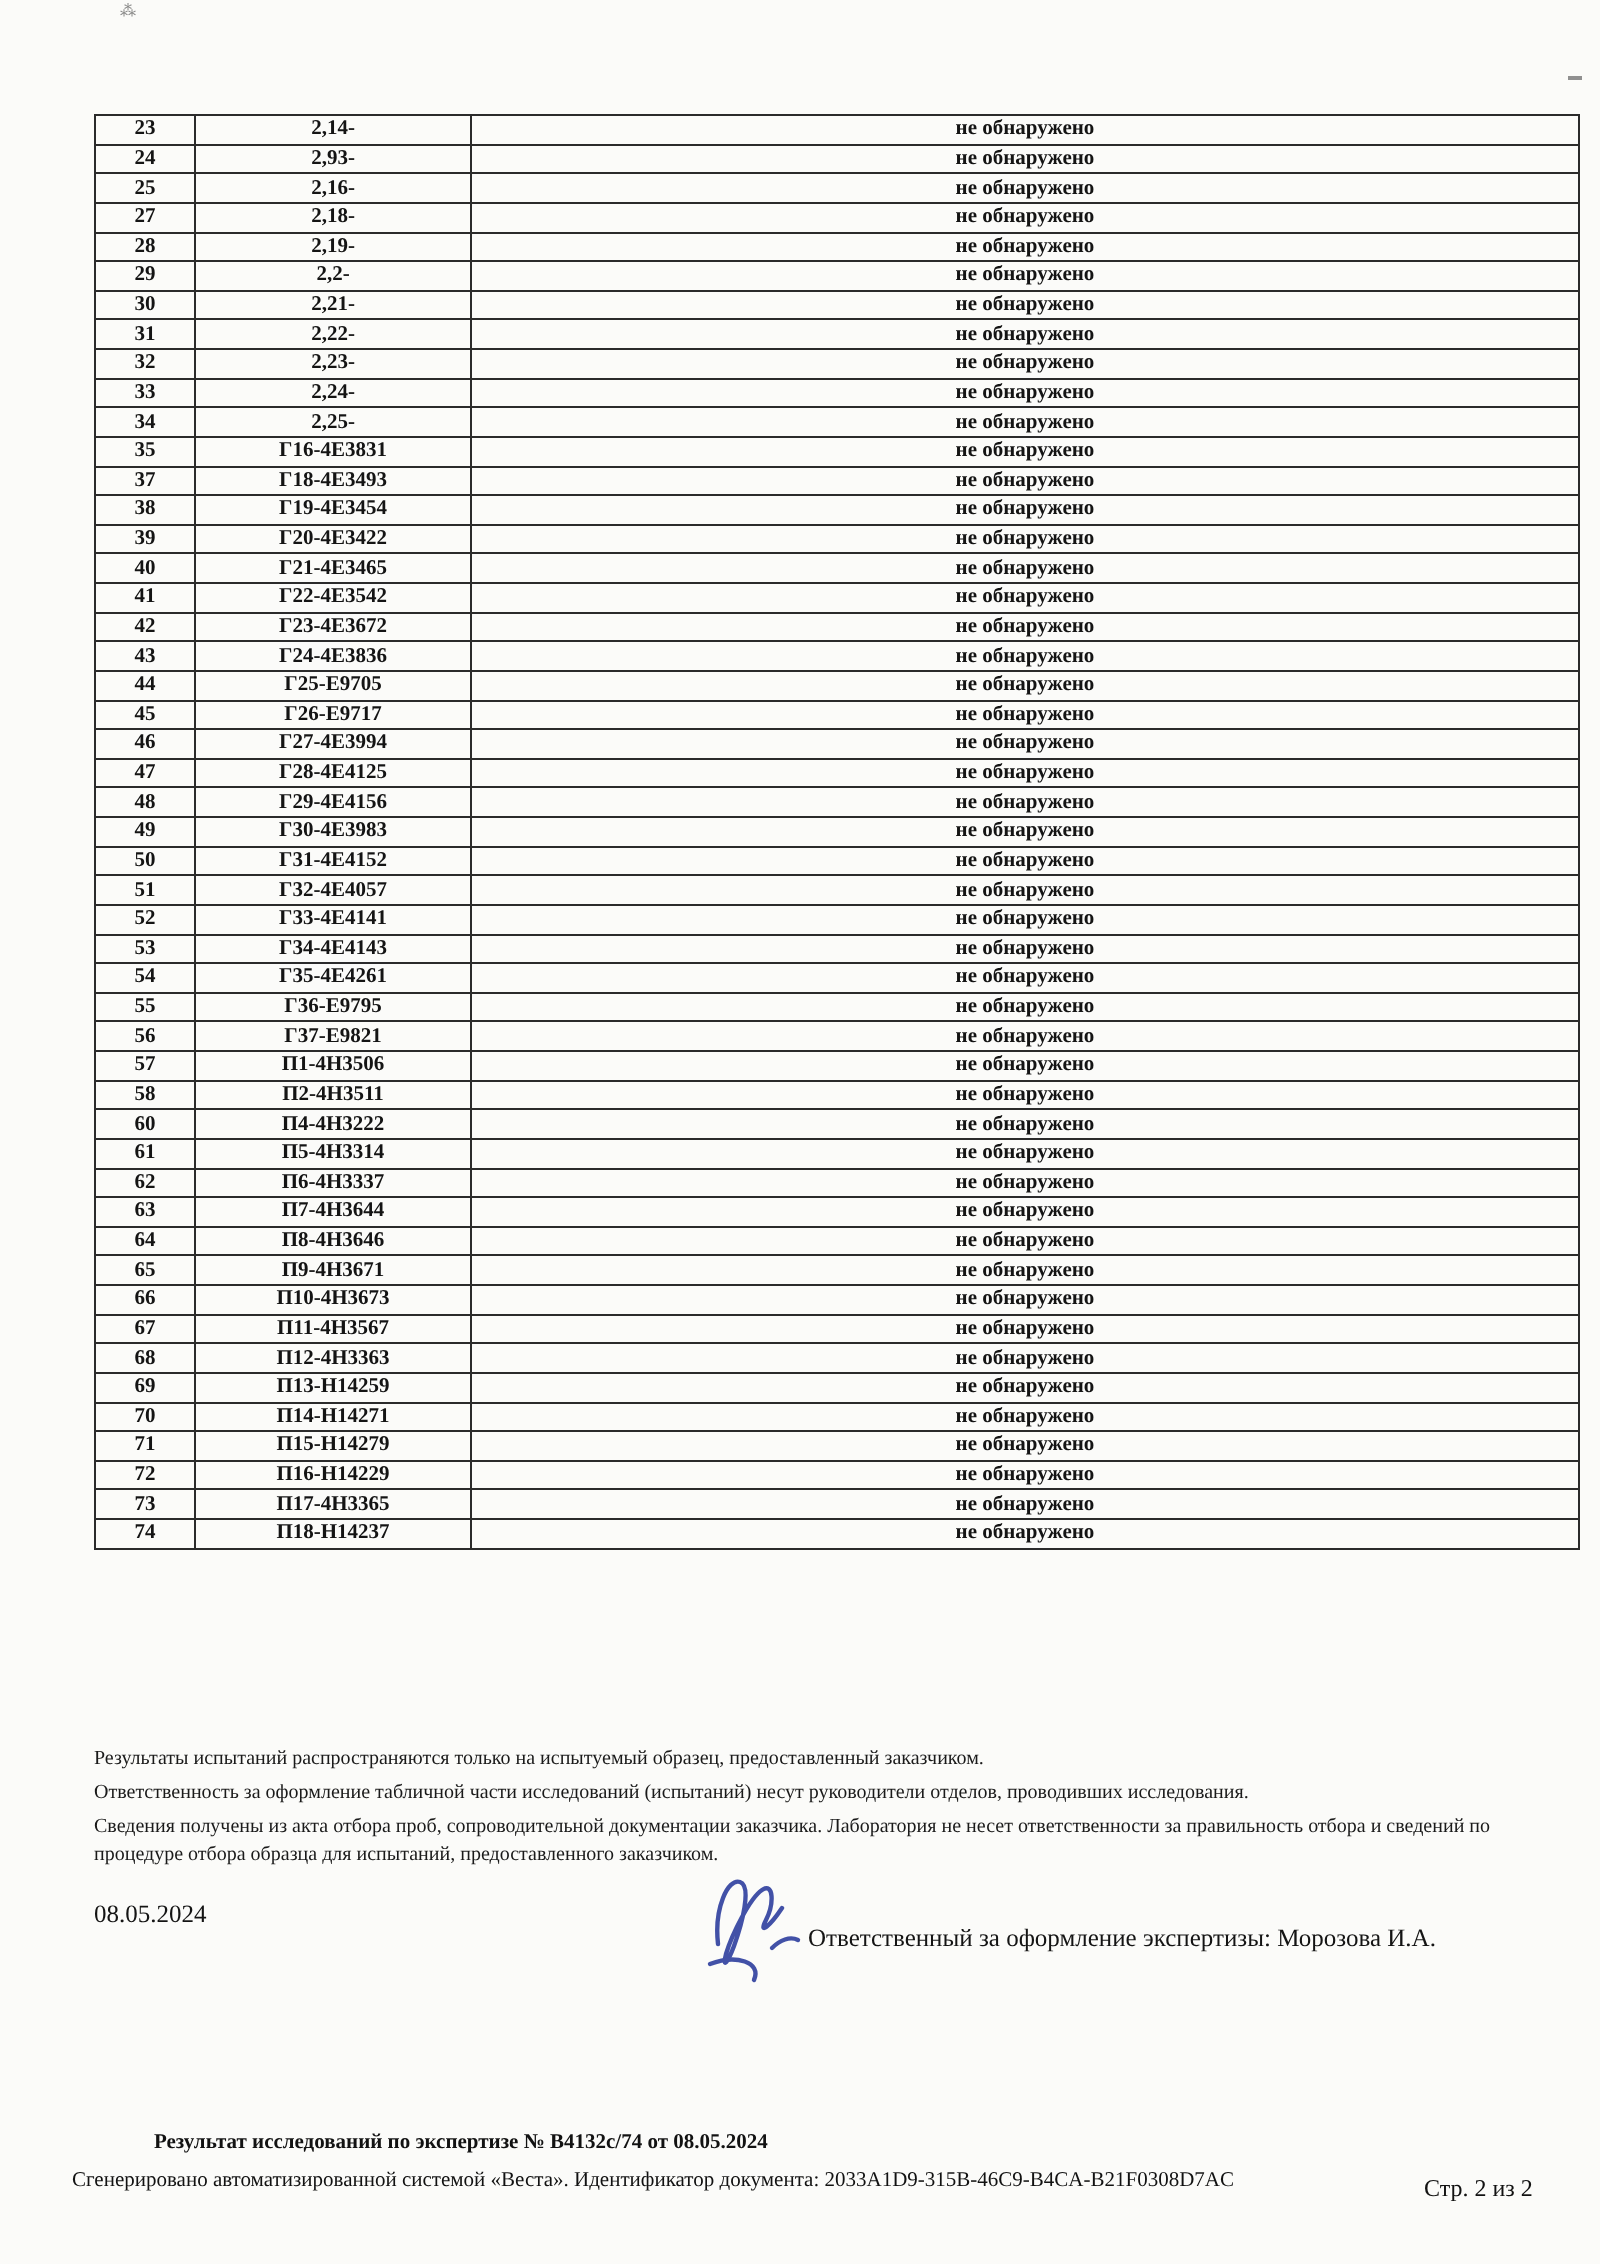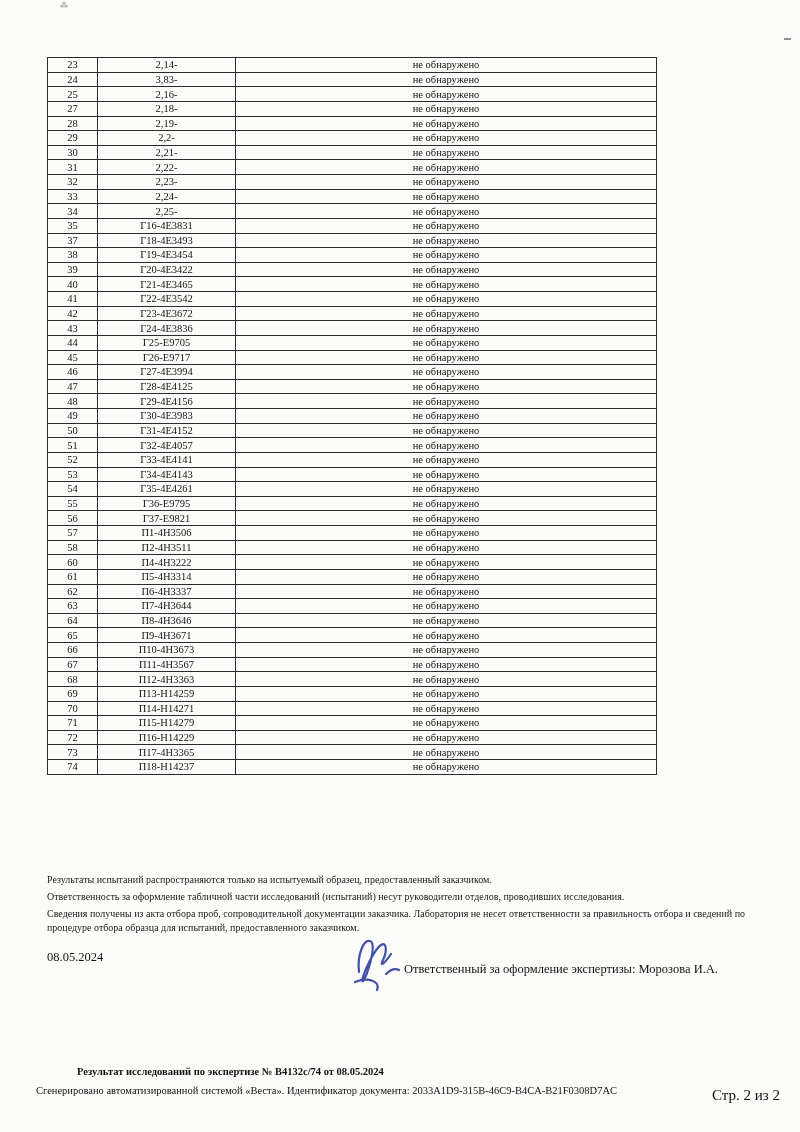--- a/index.html
+++ b/index.html
@@ -7,21 +7,21 @@
   body {
     position: relative;
     background: #fbfbf9;
     font-family: "Liberation Serif", "DejaVu Serif", serif;
     color: #161616;
     overflow: hidden;
   }
   .page { position: absolute; inset: 0; }
 
   
-  .table-wrap { position: absolute; left: 47px; top: 57px; width: 610px; }
+  .table-wrap { position: absolute; left: 47px; top: 57px; width: 743px; font-weight: bold; }
   table.results {
     width: 100%;
     border-collapse: collapse;
     table-layout: fixed;
   }
   table.results td {
     border: 1px solid #2b2b2b;
     height: 14.63px;
     font-size: 10.5px;
     line-height: 1.05;
@@ -64,21 +64,21 @@
     position: absolute; left: 36px; top: 1066px;
     font-size: 10.5px; font-weight: bold; color: #121212; margin-left: 41px;
   }
   .footer-line2 {
     position: absolute; left: 36px; top: 1085px; width: 672px;
     font-size: 10.5px; font-weight: normal; color: #121212;
     white-space: nowrap; overflow: hidden;
   }
   .footer-page {
     position: absolute; left: 712px; top: 1087px;
-    font-size: 15px; color: #121212;
+    font-size: 12px; color: #121212;
   }
 
   
   .artifact-1 {
     position: absolute; left: 60px; top: 1px;
     font-size: 8px; color: #555; opacity: .7;
   }
   .artifact-2 {
     position: absolute; left: 784px; top: 38px;
     width: 7px; height: 2px; background: #4a4a4a; opacity: .6;
@@ -100,21 +100,21 @@
         <col class="c-res">
       </colgroup>
       <tbody>
           <tr>
             <td>23</td>
             <td>2,14-</td>
             <td>не обнаружено</td>
           </tr>
           <tr>
             <td>24</td>
-            <td>3,83-</td>
+            <td>2,93-</td>
             <td>не обнаружено</td>
           </tr>
           <tr>
             <td>25</td>
             <td>2,16-</td>
             <td>не обнаружено</td>
           </tr>
           <tr>
             <td>27</td>
             <td>2,18-</td>

